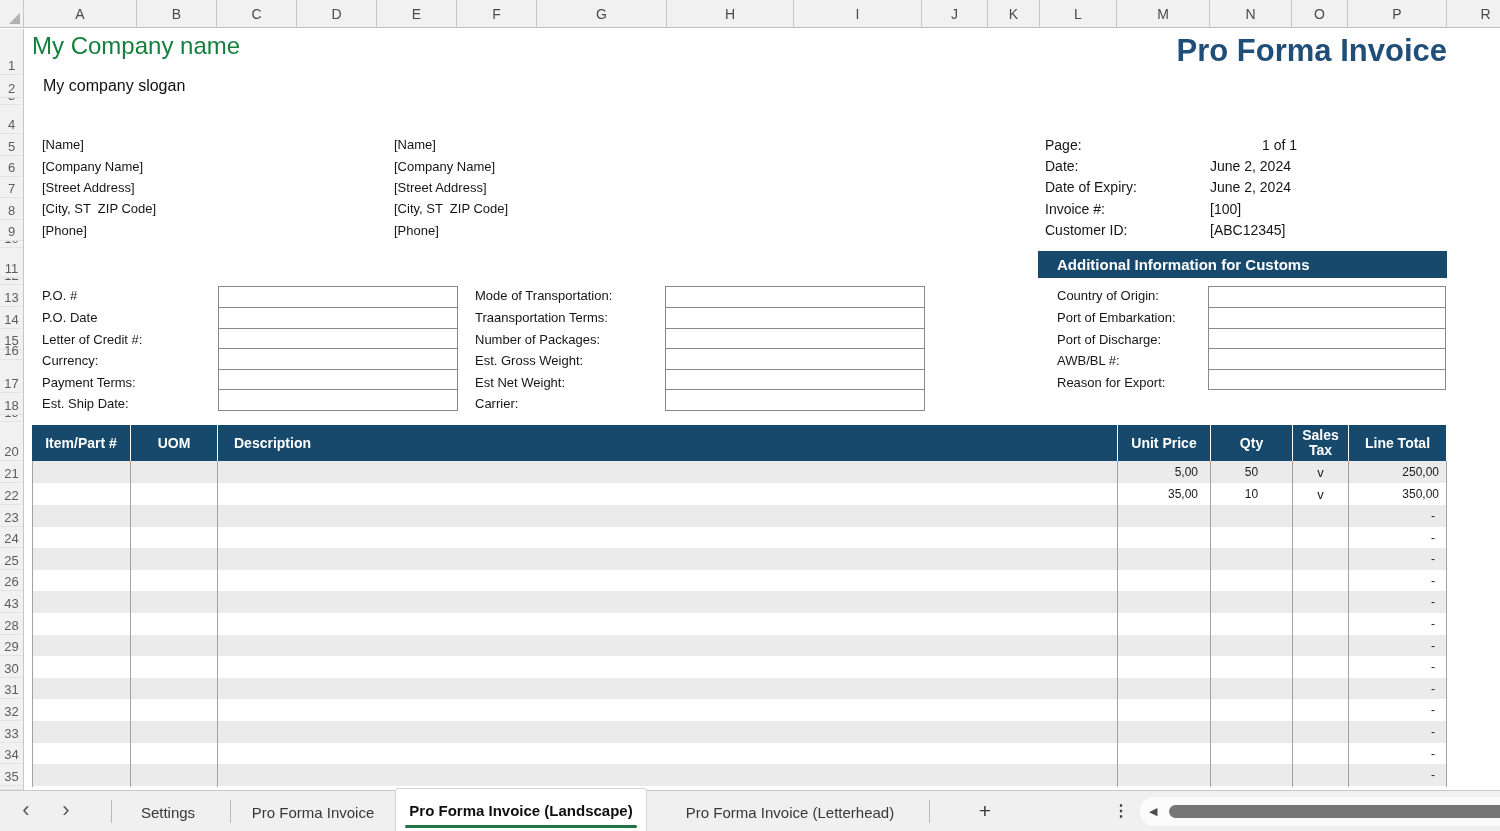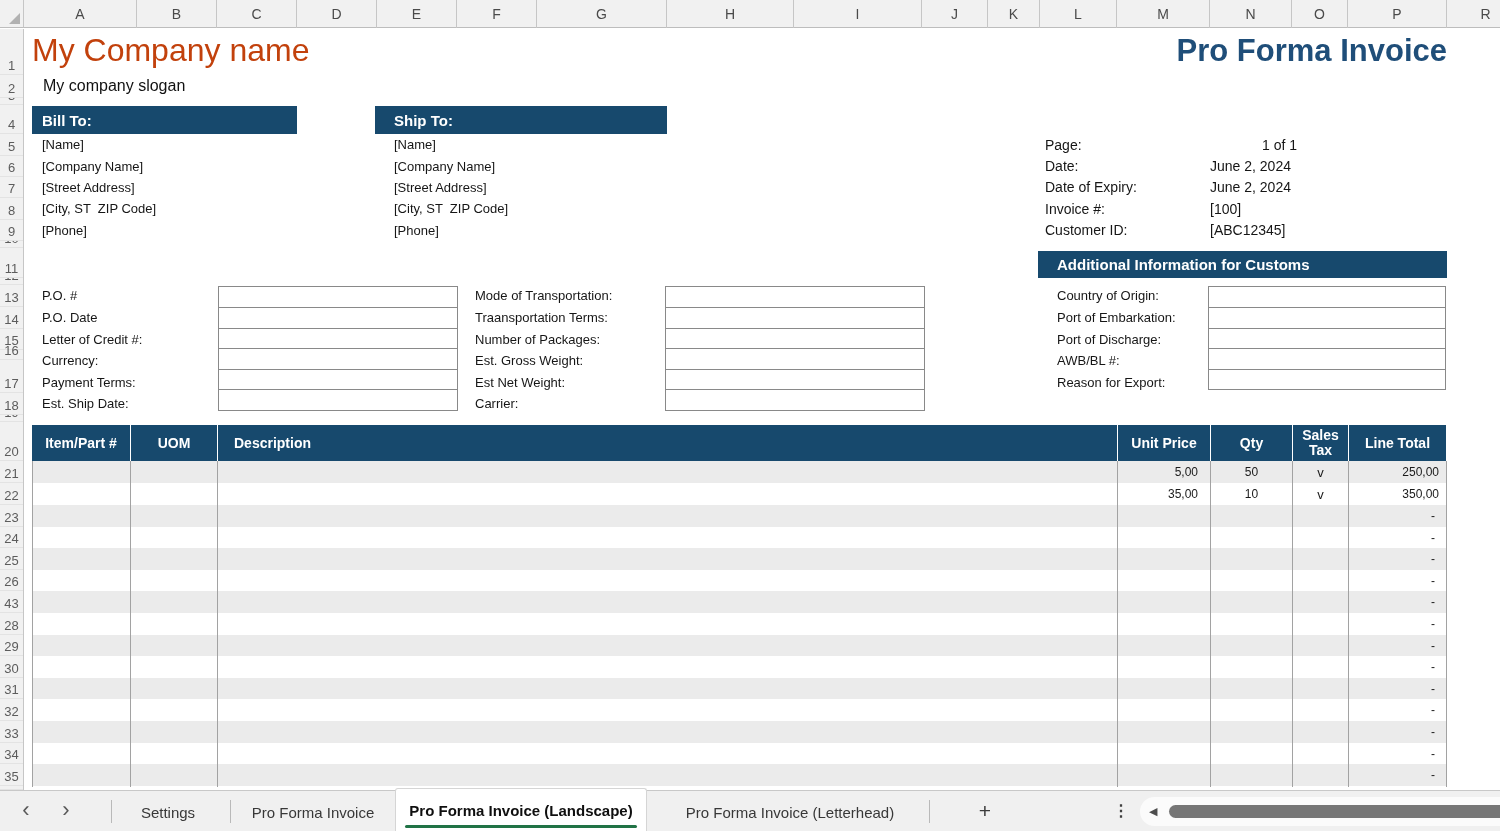--- a/index.html
+++ b/index.html
@@ -20,21 +20,21 @@
       background:#F1F1F1; border-right:1px solid #C6C6C6; }
   .rowhdr { position:absolute; left:0; width:23px; display:flex; align-items:flex-end;
       justify-content:center; overflow:hidden; color:#5c5c5c; font-size:13px;
       border-bottom:1px solid #E3E3E3; padding-bottom:1px; }
 
   #sheet { position:absolute; left:25px; top:29px; width:1475px; height:761px; background:#fff; overflow:visible; }
   
 
   .navy-bar { position:absolute; color:#fff; font-weight:bold; font-size:15px;
       display:flex; align-items:center; }
-  .big-company { position:absolute; left:7px; top:3px; font-size:32px; color:#c2410c; letter-spacing:0; }
+  .big-company { position:absolute; left:7px; top:3px; font-size:24px; color:#15803d; letter-spacing:0; }
   .slogan { position:absolute; left:18px; top:48px; font-size:16px; color:#111; }
   .doc-title { position:absolute; right:53px; top:4px; font-size:31px; font-weight:bold; }
 
   .addr-line, .fld-label { position:absolute; font-size:13px; color:#161616; white-space:pre; }
   .meta-label, .meta-value { position:absolute; font-size:14px; color:#161616; white-space:pre; }
 
   .box-stack { position:absolute; display:flex; flex-direction:column; }
   .inp-box { width:100%; border:1px solid #898989; background:#fff; margin-top:-1px; }
   .box-stack .inp-box:first-child { margin-top:0; }
 
@@ -135,22 +135,20 @@
       <div class="rowhdr" style="top:714px;height:21px;">34</div>
       <div class="rowhdr" style="top:735px;height:22px;">35</div>
       <div class="rowhdr" style="top:757px;height:4px;">36</div>
     </div>
 
   <div id="sheet">
     <div class="big-company">My Company name</div>
     <div class="slogan">My company slogan</div>
     <div class="doc-title" style="color: rgb(31, 78, 121);">Pro Forma Invoice</div>
 
-    <div class="navy-bar" id="bar-billto" style="left: 7px; top: 77px; width: 265px; height: 28px; padding-left: 10px; background: rgb(23, 73, 109);">Bill To:</div>
-    <div class="navy-bar" id="bar-shipto" style="left: 350px; top: 77px; width: 292px; height: 28px; padding-left: 19px; background: rgb(23, 73, 109);">Ship To:</div>
 
     <div class="navy-bar" id="bar-customs" style="left: 1013px; top: 222px; width: 409px; height: 27px; padding-left: 19px; background: rgb(23, 73, 109);">Additional Information for Customs</div>
 
     <div class="navy-bar" id="bar-table" style="left: 7px; top: 396px; width: 1414px; height: 36px; background: rgb(23, 73, 109);"></div>
   <div class="addr-line" style="left:17px;top:105px;line-height:22px;">[Name]</div>
       <div class="addr-line" style="left:17px;top:127px;line-height:21px;">[Company Name]</div>
       <div class="addr-line" style="left:17px;top:148px;line-height:21px;">[Street Address]</div>
       <div class="addr-line" style="left:17px;top:169px;line-height:22px;">[City, ST  ZIP Code]</div>
       <div class="addr-line" style="left:17px;top:191px;line-height:21px;">[Phone]</div>
       <div class="addr-line" style="left:369px;top:105px;line-height:22px;">[Name]</div>

